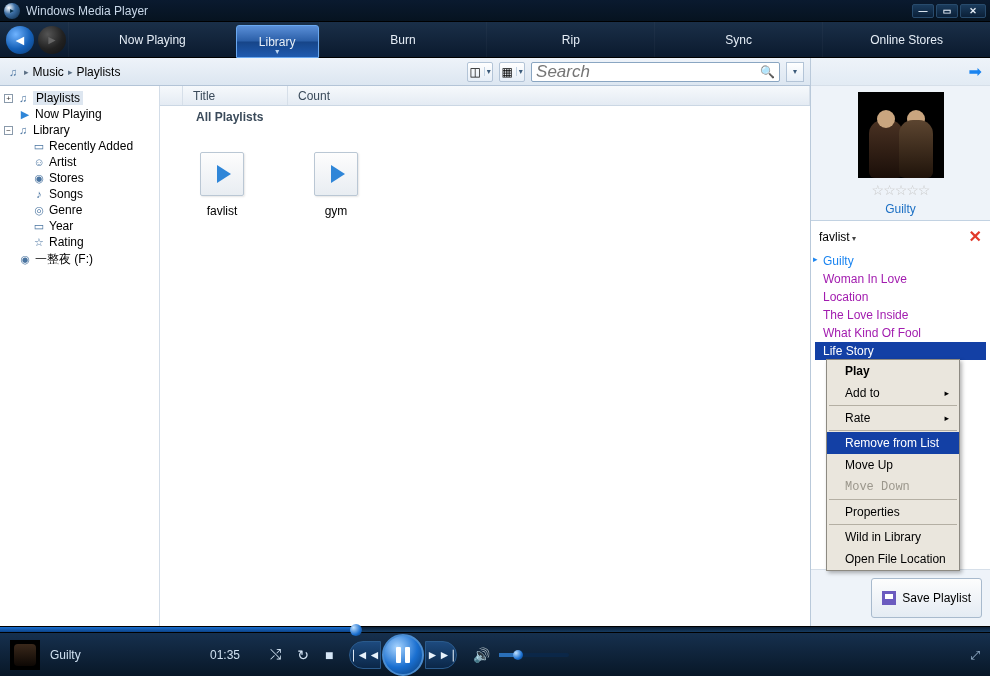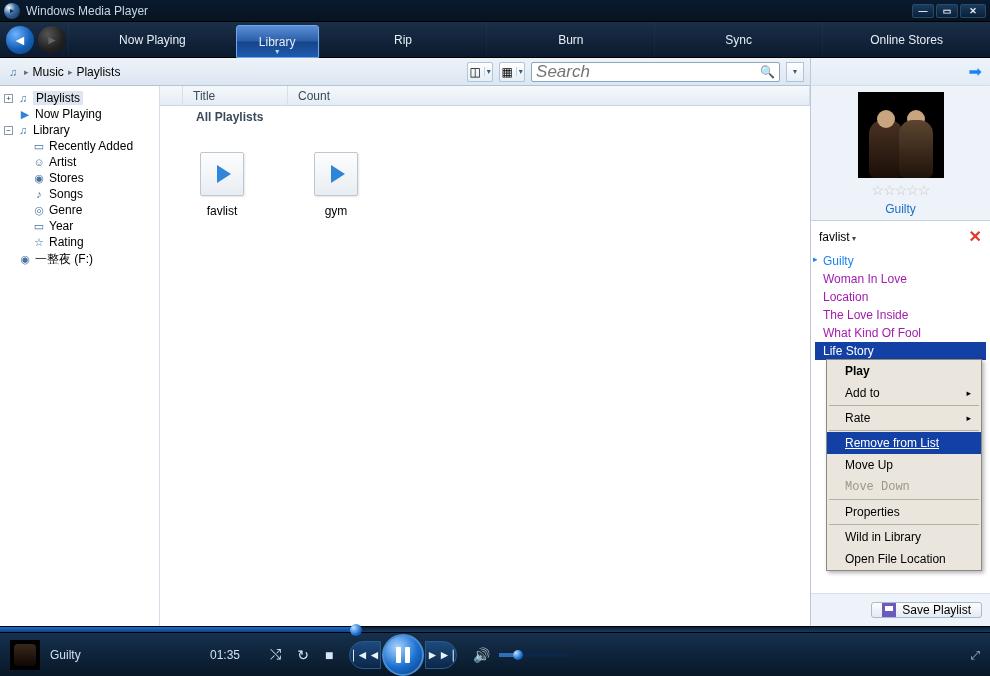--- a/index.html
+++ b/index.html
@@ -76,30 +76,30 @@
 .pl-head { display:flex; align-items:center; padding:6px 8px; }
 .pl-head .dd::after { content:" ▾"; font-size:8px; color:#444;}
 .pl-head .flex{flex:1;}
 .pl-head .x { color:#e23a2a; font-weight:bold; font-size:16px;}
 .tracklist { padding:0 4px; }
 .track { padding:2px 8px; color:#a21caf; }
 .track.cur { color:#1a84f0; position:relative;}
 .track.cur::before { content:"▸"; position:absolute; left:-2px; color:#1a84f0; font-size:9px;}
 .track.sel { background:#1340a5; color:#fff; }
 
-.ctxmenu { position:absolute; left:15px; top:138px; width:156px; background:#eae6dd; border:1px solid #8d8a82; box-shadow:2px 2px 4px rgba(0,0,0,.3); }
+.ctxmenu { position:absolute; left:15px; top:138px; width:134px; background:#eae6dd; border:1px solid #8d8a82; box-shadow:2px 2px 4px rgba(0,0,0,.3); }
 .ctxmenu .mi { padding:4px 10px 4px 18px; display:flex; align-items:center; justify-content:space-between; }
 .ctxmenu .mi.bold { font-weight:bold; }
 .ctxmenu .mi.dis { color:#9b978c;font-family:Liberation Mono, monospace; }
-.ctxmenu .mi.sel { background:#1340a5; color:#fff;text-decoration:underline; }
+.ctxmenu .mi.sel { background:#1340a5; color:#fff; }
 .ctxmenu .sep { height:1px; background:#b4afa3; margin:1px 2px; }
 .ctxmenu .sub::after { content:"▸"; font-size:9px; }
 
 .save-row { padding:8px; display:flex; justify-content:flex-end; background:#eef3f9; border-top:1px solid #d6dfe9;}
-.savebtn { height:16px; padding:0 10px; background:linear-gradient(#fdfdfd,#e4ebf3); border:1px solid #a8bacd; border-radius:3px; display:flex; align-items:center; gap:6px;}
+.savebtn { height:40px; padding:0 10px; background:linear-gradient(#fdfdfd,#e4ebf3); border:1px solid #a8bacd; border-radius:3px; display:flex; align-items:center; gap:6px;}
 .savebtn .disk { width:14px;height:14px; background:#6b5bbf; position:relative;}
 .savebtn .disk::after{content:"";position:absolute;inset:3px 3px 6px 3px;background:#fff;}
 .savebtn span { text-decoration:underline; text-decoration-color:transparent;}
 
 
 .seekbar { height:6px; background:linear-gradient(#0b1f36,#163b60); position:relative; border-top:1px solid #000;}
 .seekfill { position:absolute; left:0; top:0; bottom:0; width:36%; background:linear-gradient(#1a6fd0,#0c4388);}
 .seekthumb { position:absolute; left:36%; top:-3px; width:12px; height:12px; border-radius:50%; background:radial-gradient(circle at 30% 30%,#bfe0ff,#1a6fd0 60%,#083060); transform:translateX(-50%);}
 
 .player { height:44px; background:linear-gradient(#16304e,#081727); display:flex; align-items:center; padding:0 10px; color:#cfe0f0; border-top:1px solid #000;}
@@ -133,22 +133,22 @@
   <div class="winbtn">▭</div>
   <div class="winbtn close">✕</div>
 </div>
 
 <div class="navbar">
   <div class="navback">◄</div>
   <div class="navfwd">►</div>
   <div class="navtabs">
     <div class="navtab wide">Now Playing</div>
     <div class="navtab active">Library</div>
+    <div class="navtab wide">Burn</div>
     <div class="navtab wide">Rip</div>
-    <div class="navtab wide">Burn</div>
     <div class="navtab wide">Sync</div>
     <div class="navtab wide">Online Stores</div>
   </div>
 </div>
 
 <div class="main">
   <div class="leftcol">
     <div class="toolbar">
       <div class="crumb">
         <span class="ticon music-icon">♫</span>

